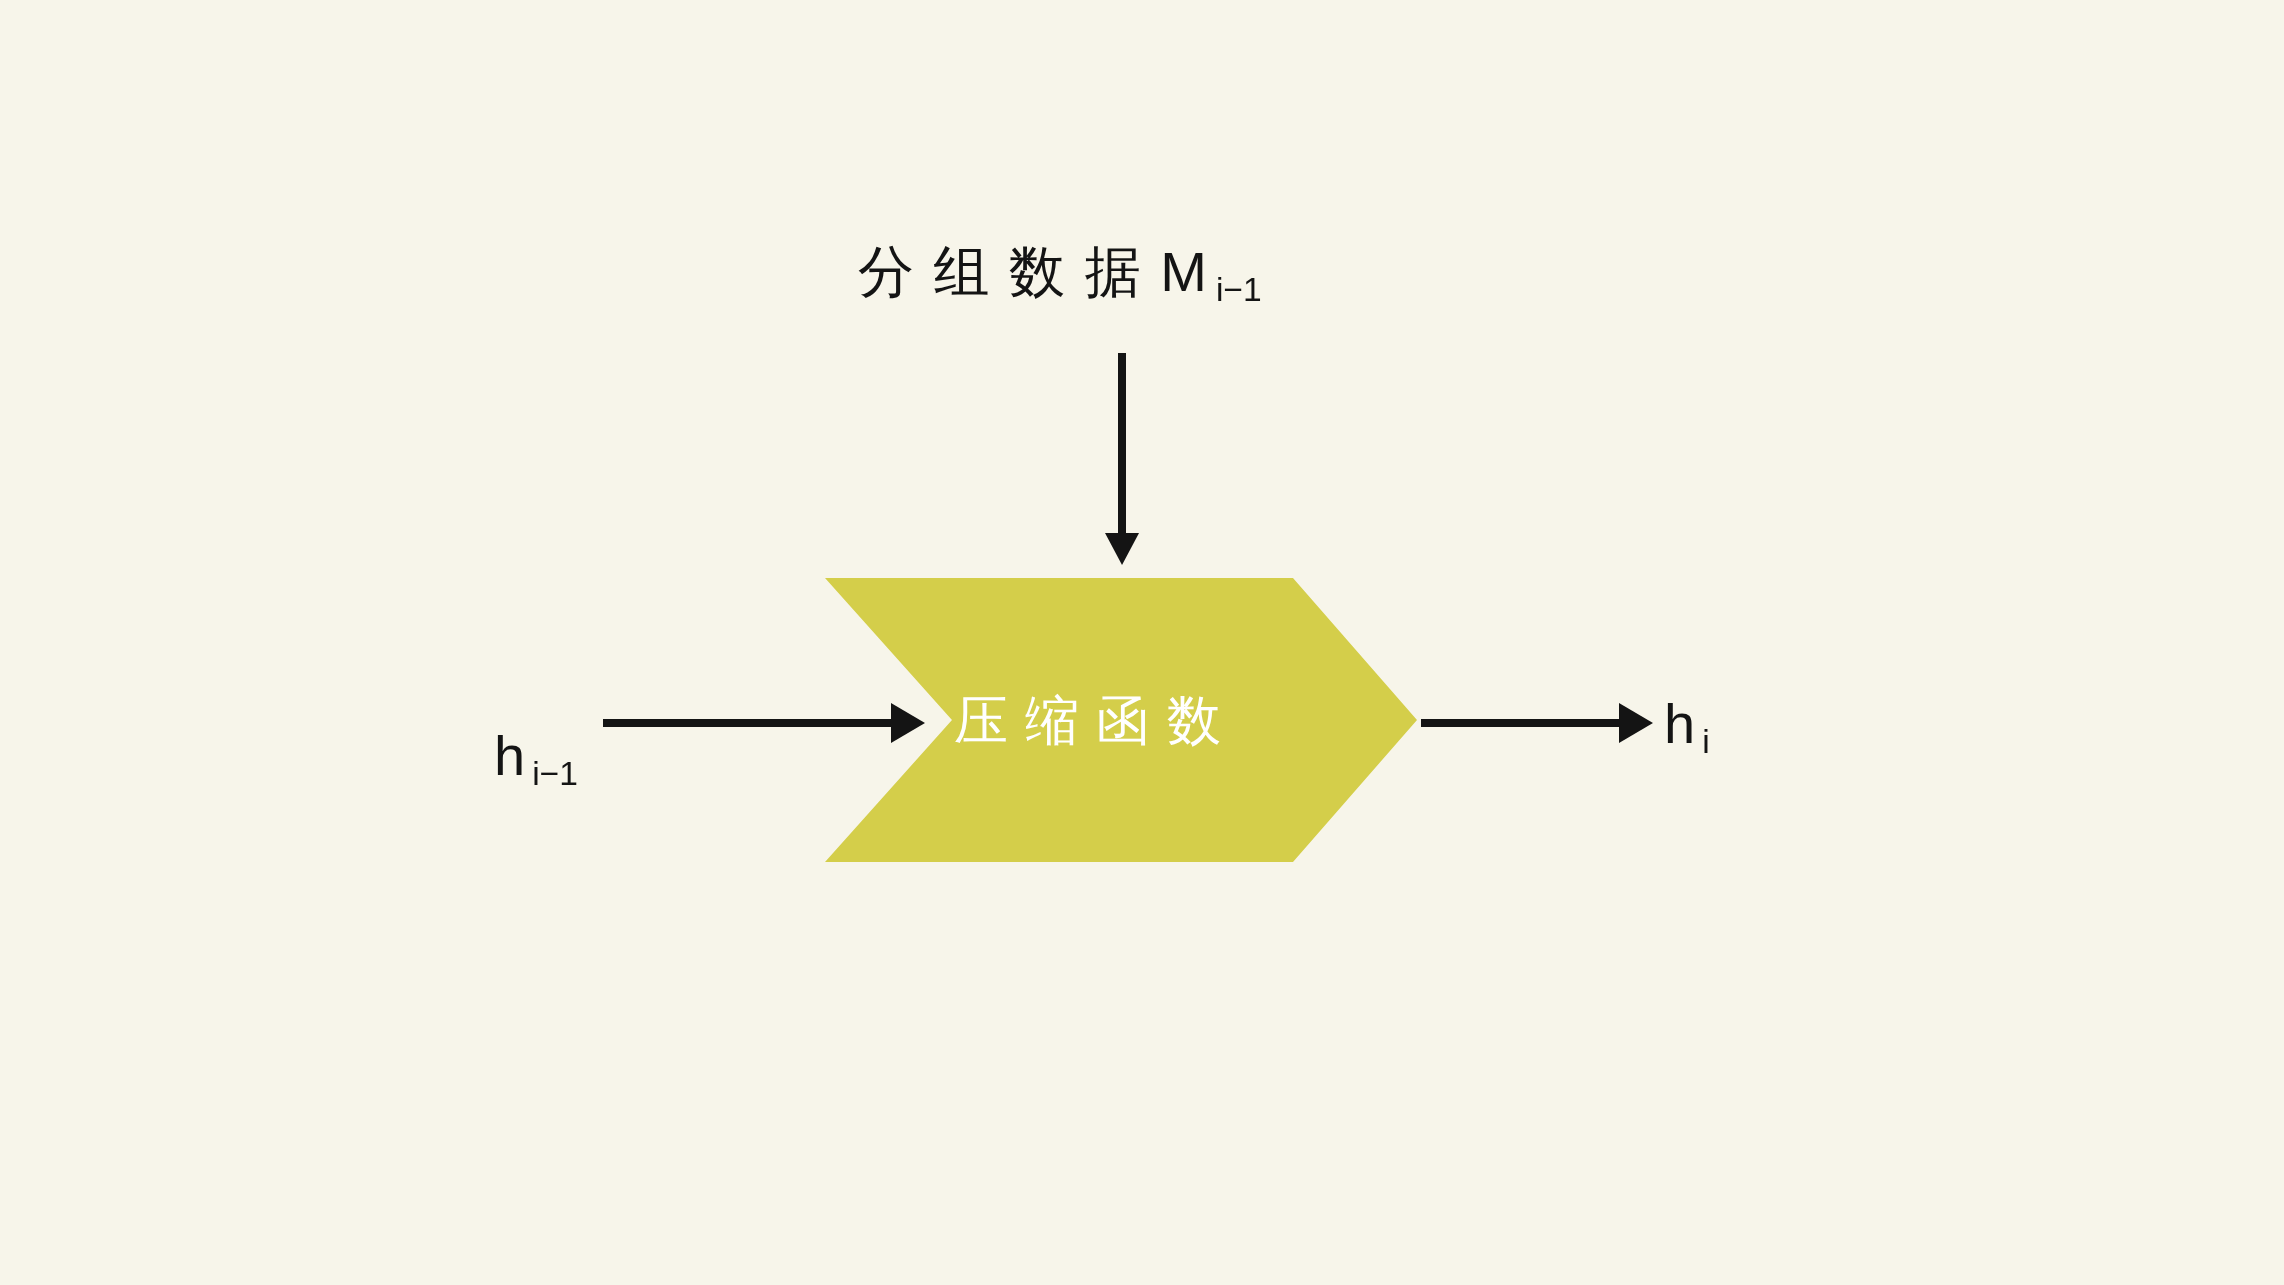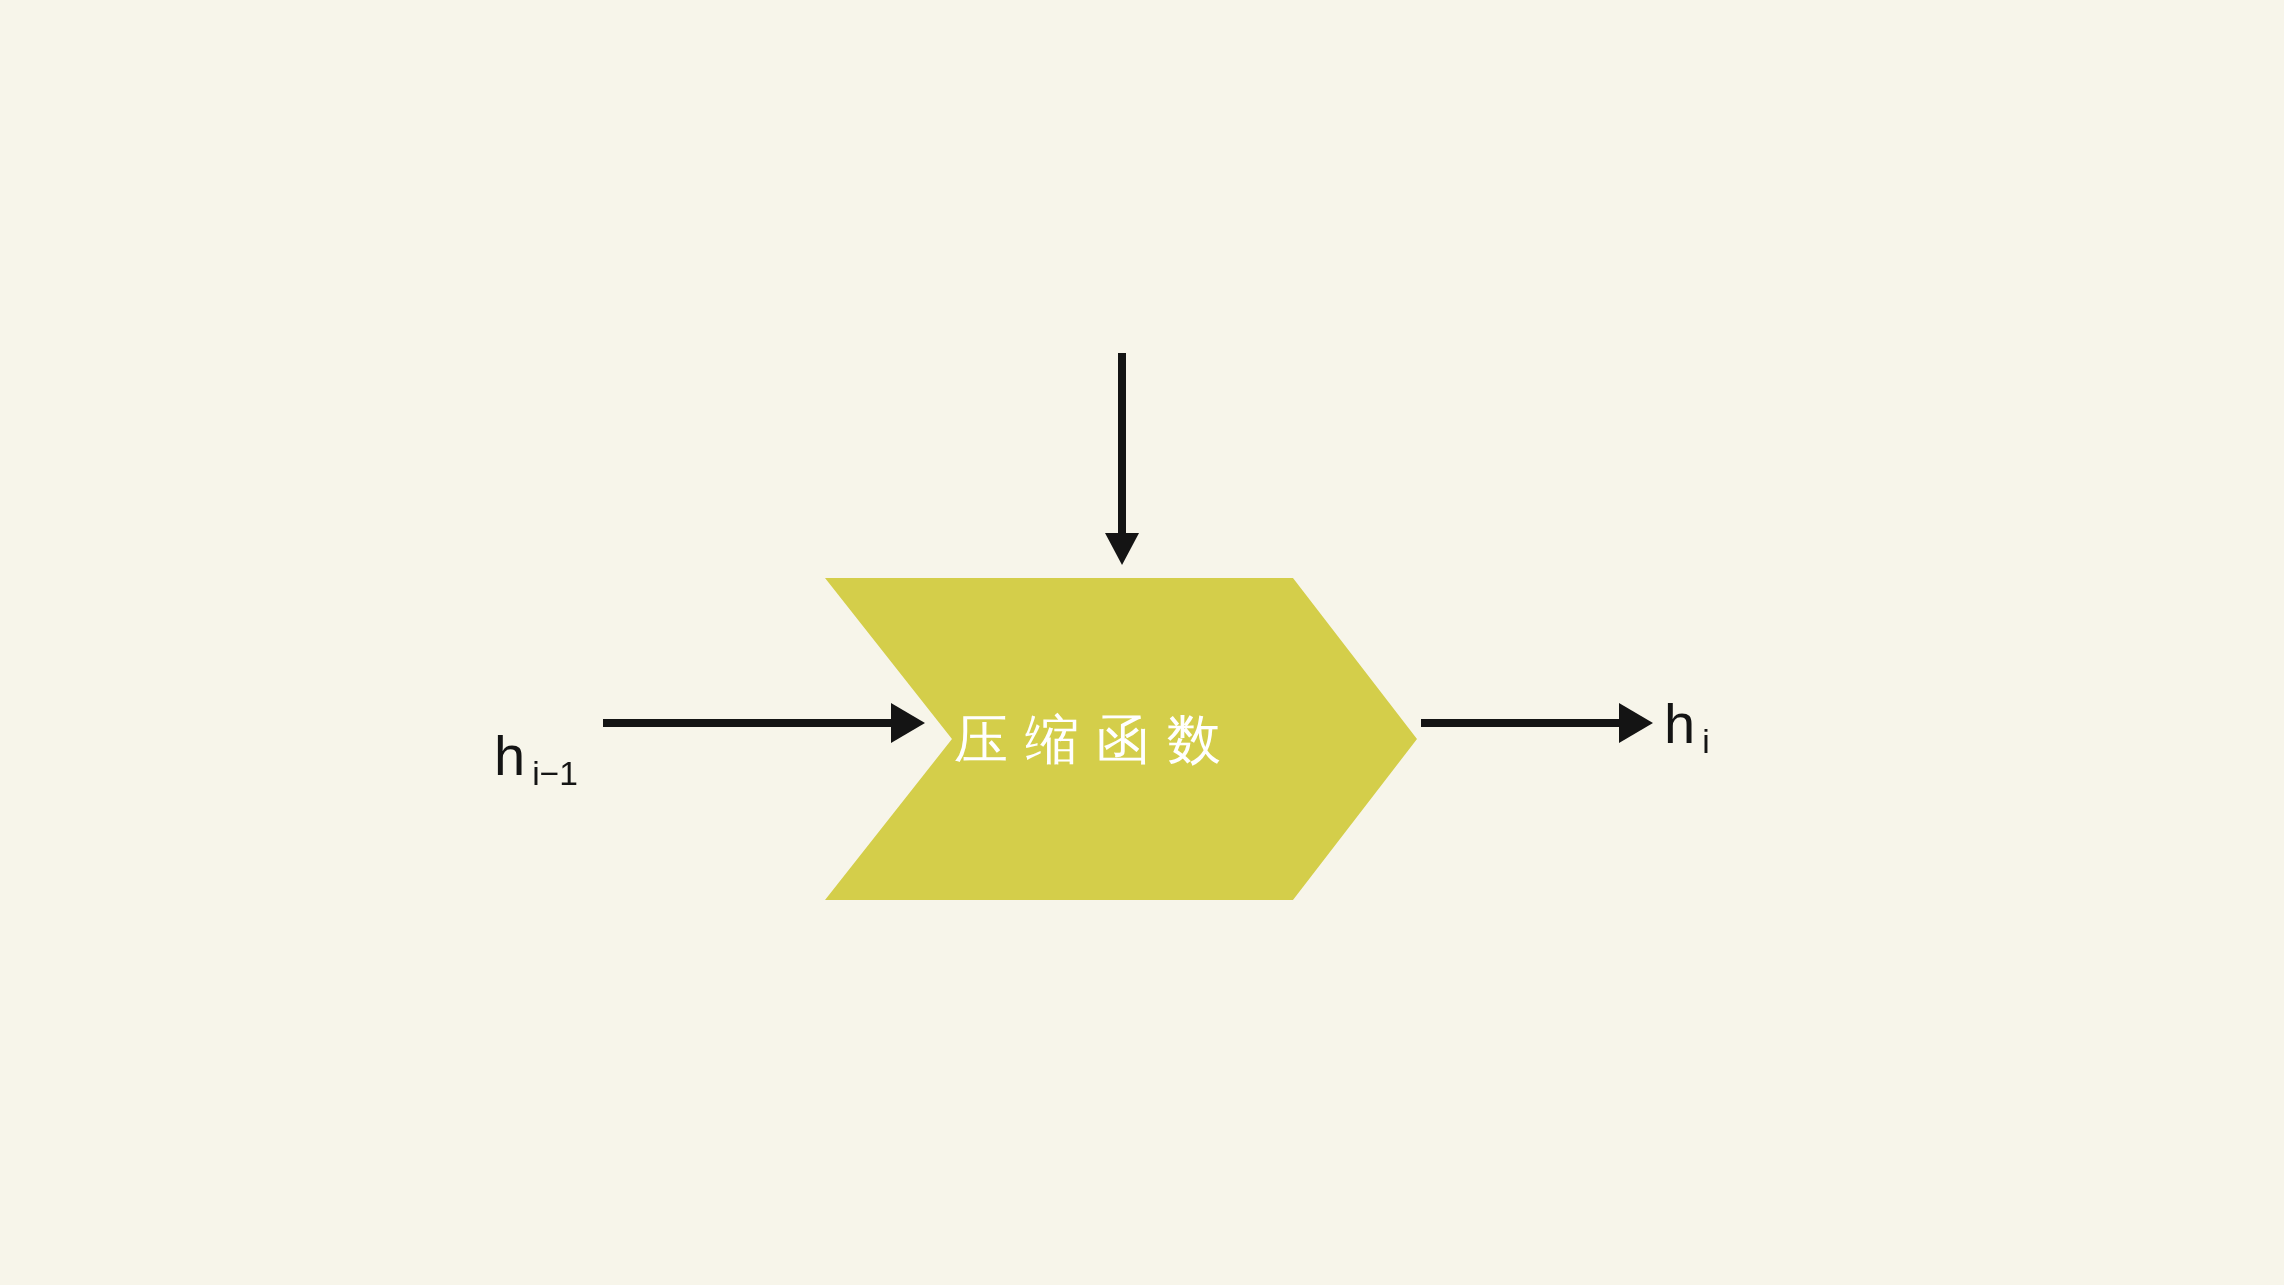--- a/index.html
+++ b/index.html
@@ -45,21 +45,21 @@
   .right-label {
     left: 1664px;
     top: 696px;
   }
   
   .chevron {
     position: absolute;
     left: 825px;
     top: 578px;
     width: 592px;
-    height: 322px;
+    height: 284px;
     background: #d4ce4a;
     clip-path: polygon(0% 0%, 79.05% 0%, 100% 50%, 79.05% 100%, 0% 100%, 21.45% 50%);
     display: flex;
     align-items: center;
     justify-content: center;
   }
   .chevron-text {
     color: #ffffff;
     font-size: 54px;
     line-height: 1;
@@ -112,20 +112,23 @@
   
   .arrow-output { left: 1421px; top: 719px; width: 232px; height: 8px; }
   .arrow-output .shaft-h { width: 202px; }
   .arrow-output .head-right { left: 198px; top: -16px; }
 </style>
 </head>
 <body>
 
 <div class="canvas" style="background-color: rgb(247, 245, 234);">
 
+  <div class="label top-label">
+    <span>分 组 数 据 M</span><span class="sub">i−1</span>
+  </div>
 
   <div class="arrow arrow-block-data">
     <div class="shaft-v" style="background-color: rgb(20, 20, 20);"></div>
     <div class="head-down" style="border-top-color: rgb(20, 20, 20);"></div>
   </div>
 
   <div class="label left-label">
     <span>h</span><span class="sub">i−1</span>
   </div>
 

